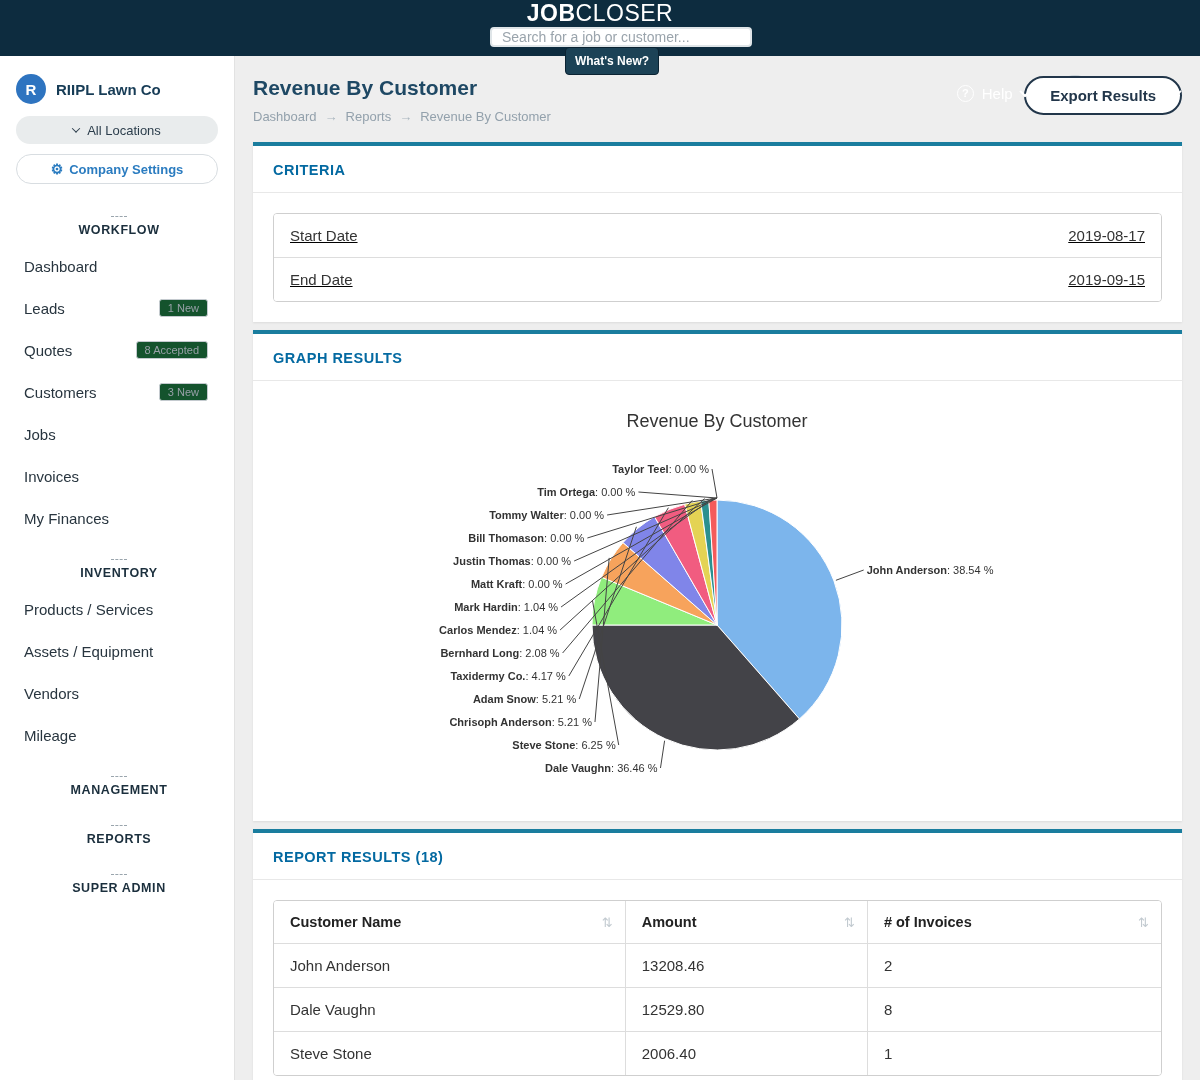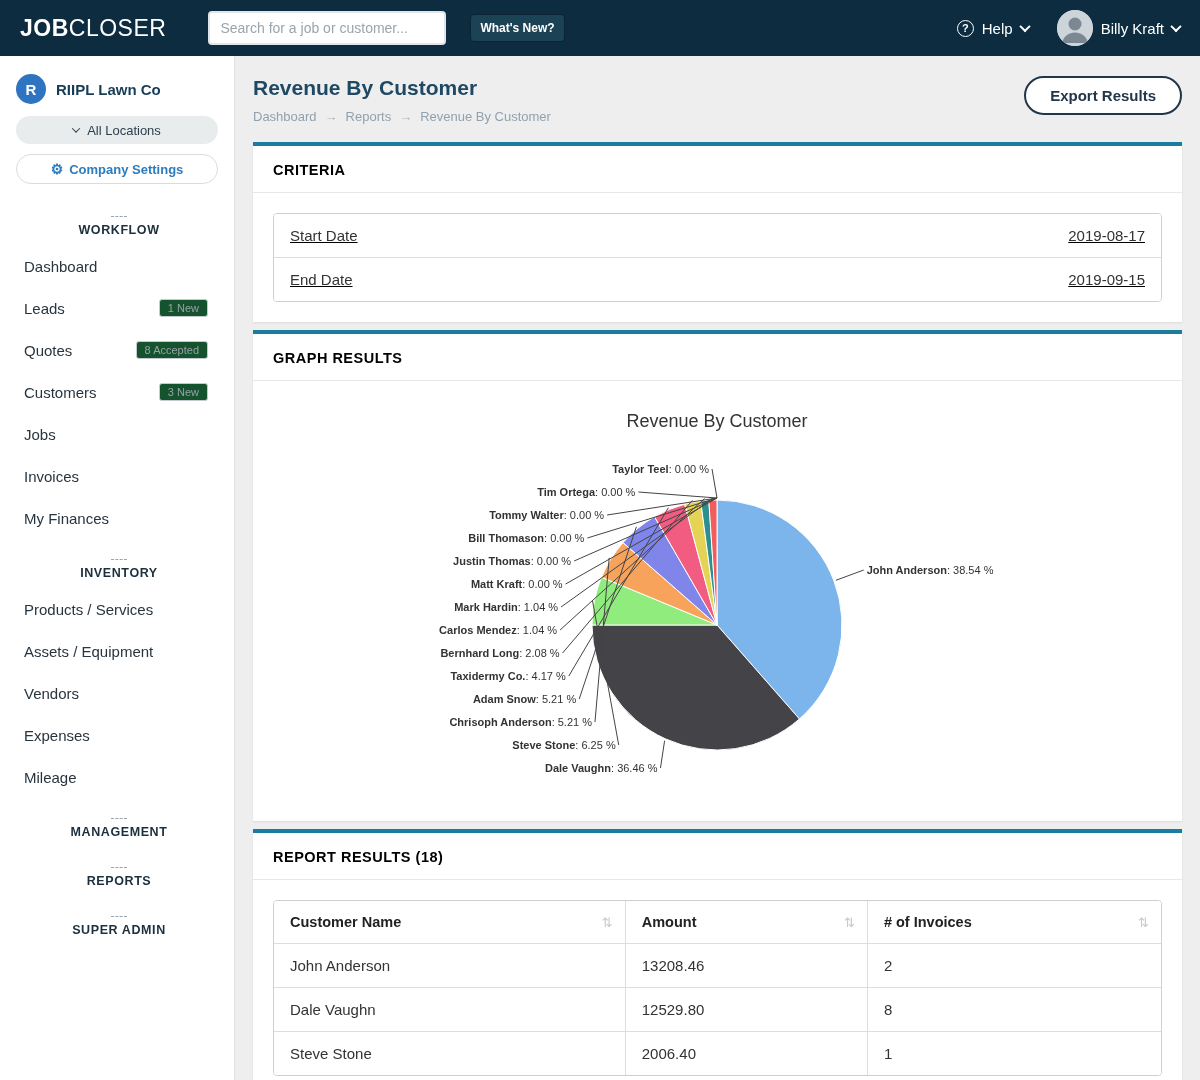--- a/index.html
+++ b/index.html
@@ -1,24 +1,24 @@
 <!DOCTYPE html>
 <html><head>
 <meta charset="utf-8">
 <style>
   * { box-sizing: border-box; margin: 0; padding: 0; }
   html,body { width:1200px; height:1080px; overflow:hidden; }
   body { font-family:"Liberation Sans", sans-serif; background:#eeeeee; }
 
   
-  .topbar { height:56px; background:#0d2c3f; display:flex; align-items:center; padding:0 20px; color:#fff; }
+  .topbar { height:56px; background:#0d2c3f; display:flex; align-items:center; padding:0 20px; color:#fff;flex-direction:column; }
   .logo { font-size:23px; letter-spacing:.5px; cursor:pointer; white-space:nowrap; }
   .logo-bold { font-weight:800; }
   .logo-light { font-weight:300; }
-  .search { margin-left:42px; width:238px; height:34px; border-radius:4px; border:2px solid #dfe5e8; background:#fff; padding:0 10px; font-size:14px; color:#444; font-family:inherit; outline:none; }
+  .search { margin-left:42px; width:262px; height:34px; border-radius:4px; border:2px solid #dfe5e8; background:#fff; padding:0 10px; font-size:14px; color:#444; font-family:inherit; outline:none; }
   .search::placeholder { color:#9aa4ac; }
   .whats-new { margin-left:24px; background:#1c4256; border:1px solid #0b2332; color:#fff; font-weight:bold; font-size:12px; padding:6px 9px; border-radius:4px; cursor:pointer; font-family:inherit;text-align:center; }
   .topbar-right { margin-left:auto; display:flex; align-items:center; gap:28px; }
   .help, .user { display:flex; align-items:center; gap:8px; font-size:15px; cursor:pointer; }
   .help-circle { width:17px; height:17px; border:1.5px solid #fff; border-radius:50%; display:inline-flex; align-items:center; justify-content:center; font-size:11px; font-weight:bold; }
   .chevron { width:8px; height:8px; border-right:2px solid currentColor; border-bottom:2px solid currentColor; transform:rotate(45deg) translate(-1px,-1px); display:inline-block; }
   .avatar { width:36px; height:36px; border-radius:50%; overflow:hidden; background:#d8dde0; display:inline-block; }
   .avatar svg { display:block; }
 
   
@@ -44,21 +44,21 @@
   .main { flex:1; padding:20px 18px 0; overflow:hidden; }
   .page-head { display:flex; margin-bottom:18px; }
   .page-title { font-size:21px; color:#1e4864; font-weight:600; margin-bottom:9px; }
   .breadcrumb { font-size:13px; color:#93a1ac; display:flex; gap:8px; align-items:center; }
   .bc-item { cursor:pointer; }
   .bc-item.current { cursor:default; }
   .bc-sep { color:#a9b5be; }
   .export-btn { margin-left:auto; align-self:flex-start; background:#fff; border:2px solid #22364a; color:#22364a; padding:9px 24px; border-radius:22px; font-size:15px; font-weight:600; cursor:pointer; font-family:inherit; }
 
   .card { background:#fff; border-top:4px solid #1a7d9e; margin-bottom:8px; box-shadow:0 1px 2px rgba(0,0,0,.08); }
-  .card-header { padding:16px 20px 14px; font-size:14.5px; font-weight:700; letter-spacing:.5px; color:#000000; border-bottom:1px solid #e8e8e8; }
+  .card-header { padding:16px 20px 14px; font-size:14.5px; font-weight:700; letter-spacing:.5px; color:#0369a1; border-bottom:1px solid #e8e8e8; }
   .card-body { padding:20px; }
 
   .criteria-box { border:1px solid #cfcfcf; border-radius:4px; overflow:hidden;text-decoration:underline; }
   .criteria-row { display:flex; justify-content:space-between; padding:13px 16px; font-size:15px; color:#333; background:#fff; }
   .criteria-row + .criteria-row { border-top:1px solid #ddd; }
 
   .chart-wrap { padding:2px 20px 8px; }
   .chart-wrap svg { display:block; }
   svg text { font-family:"Liberation Sans", sans-serif; }
   .chart-title { font-size:18px; fill:#333; }
@@ -148,23 +148,20 @@
           <span class="side-section-label">INVENTORY</span>
         </div>
         <div class="side-item">
           <span>Products / Services</span>
         </div>
         <div class="side-item">
           <span>Assets / Equipment</span>
         </div>
         <div class="side-item">
           <span>Vendors</span>
-        </div>
-        <div class="side-item">
-          <span>Expenses</span>
         </div>
         <div class="side-item">
           <span>Mileage</span>
         </div>
         <div class="side-section">
           <span class="dash"></span>
           <span class="side-section-label">MANAGEMENT</span>
         </div>
         <div class="side-section">
           <span class="dash"></span>

